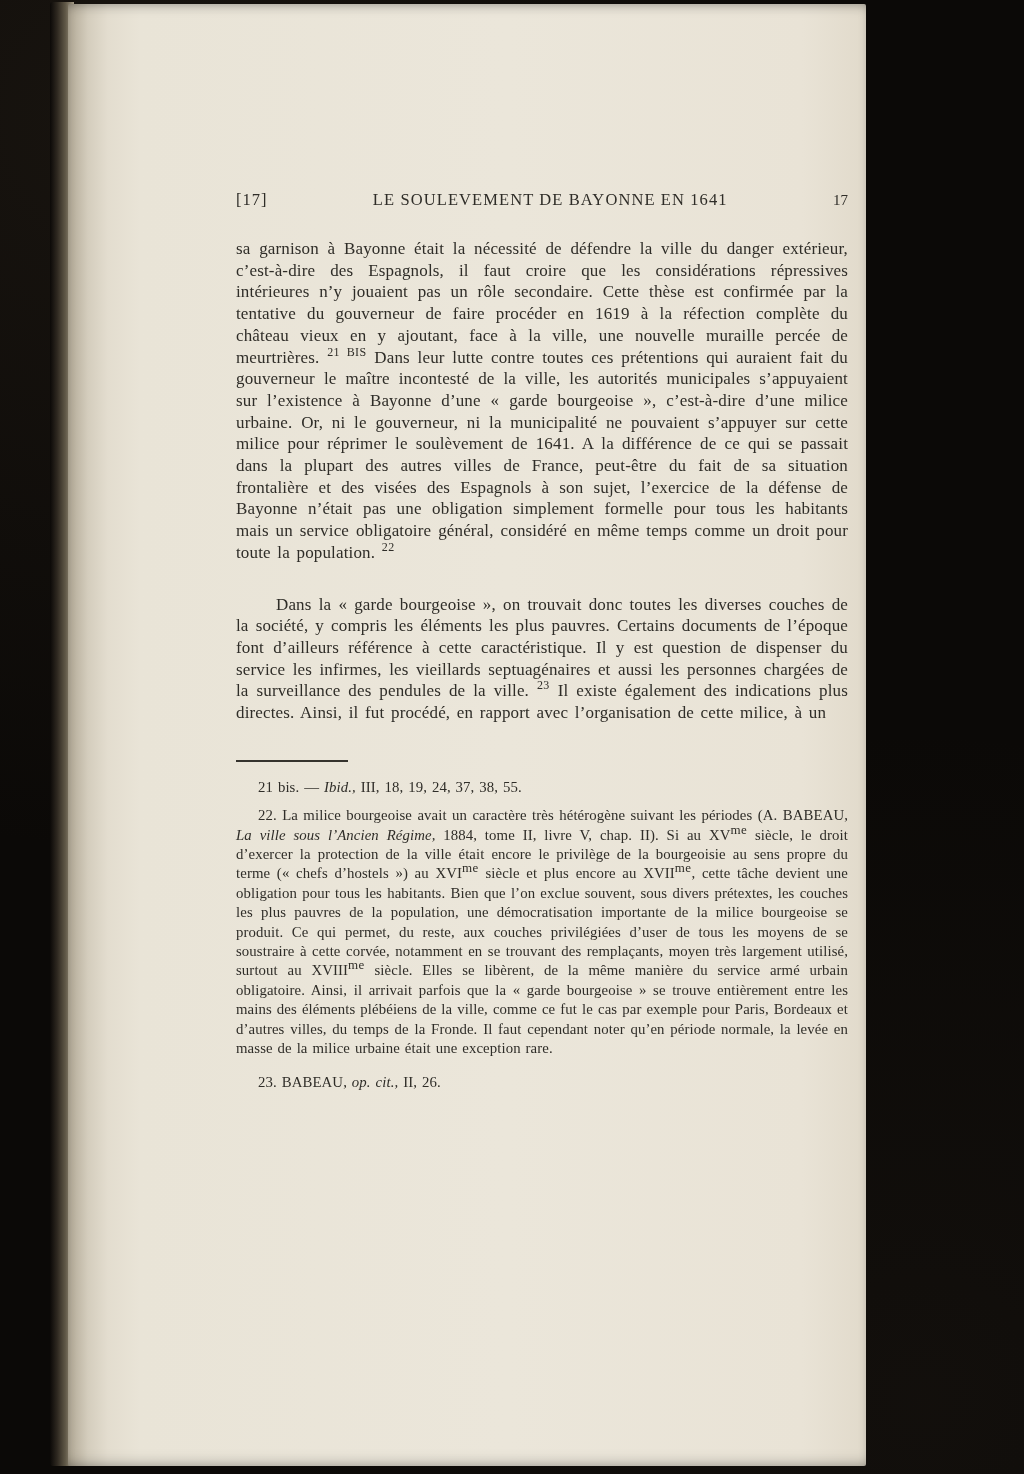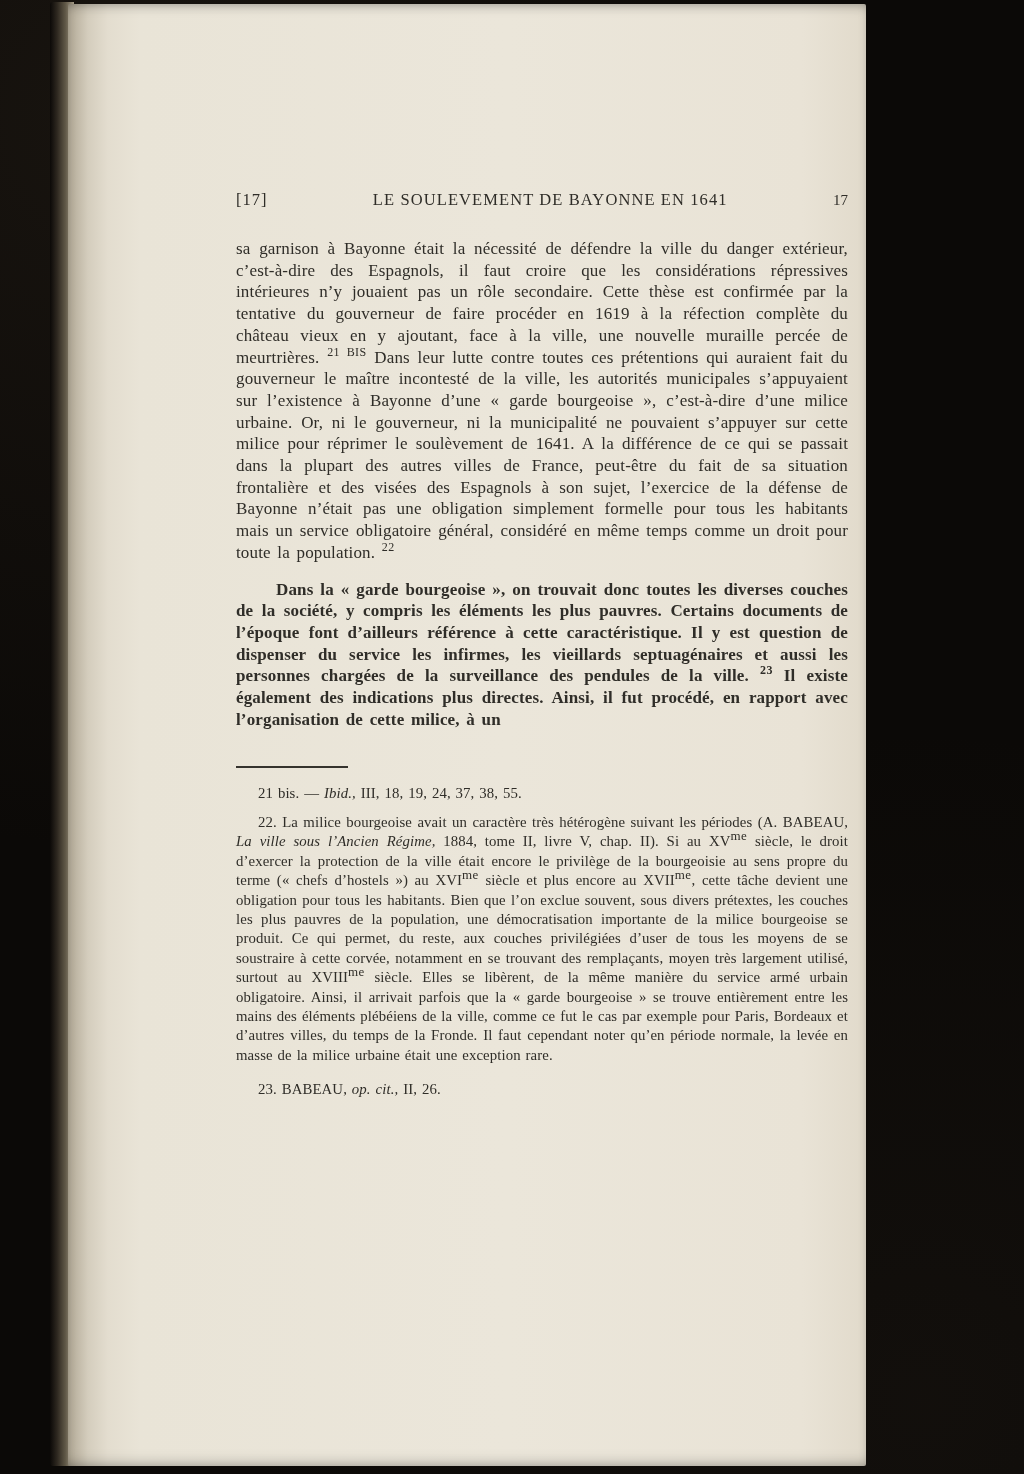--- a/index.html
+++ b/index.html
@@ -39,21 +39,21 @@
     font-size: 16.5px; margin-bottom: 28px;
   }
   .folio-left { letter-spacing: 1px; }
   .running-title { letter-spacing: 1.1px; }
   .folio-right { font-size: 15px; }
   .body-par {
     margin: 0; text-align: justify;
     font-size: 17px; line-height: 21.7px;
     word-spacing: 2.2px; letter-spacing: 0.15px;
   }
-  .body-par.indent { text-indent: 40px; margin-top: 15px; font-weight: bold; }
+  .body-par.indent { text-indent: 40px; margin-top: 30px; }
   sup {
     font-size: 12px; line-height: 0; vertical-align: super; letter-spacing: 0.4px;
   }
   .footnote-rule {
     width: 112px; height: 0;
     border-top: 2px solid #35332d;
     margin: 36px 0 16px 0;
   }
   .footnote {
     margin: 0 0 9px 0; text-align: justify;

